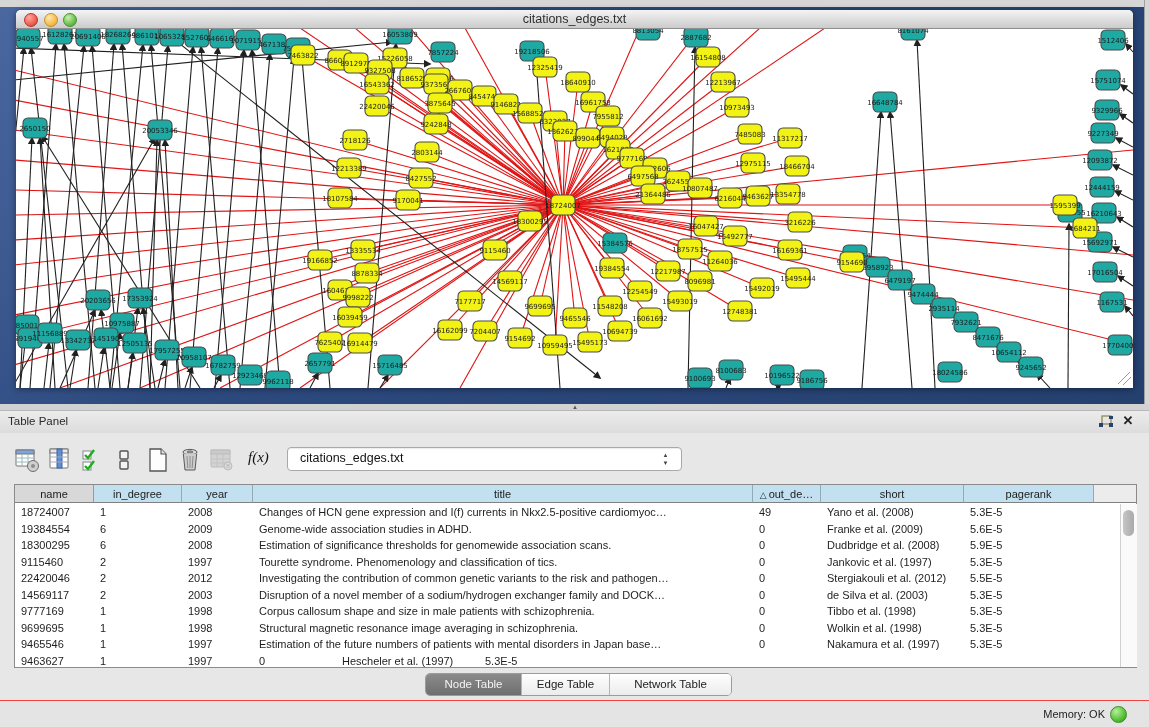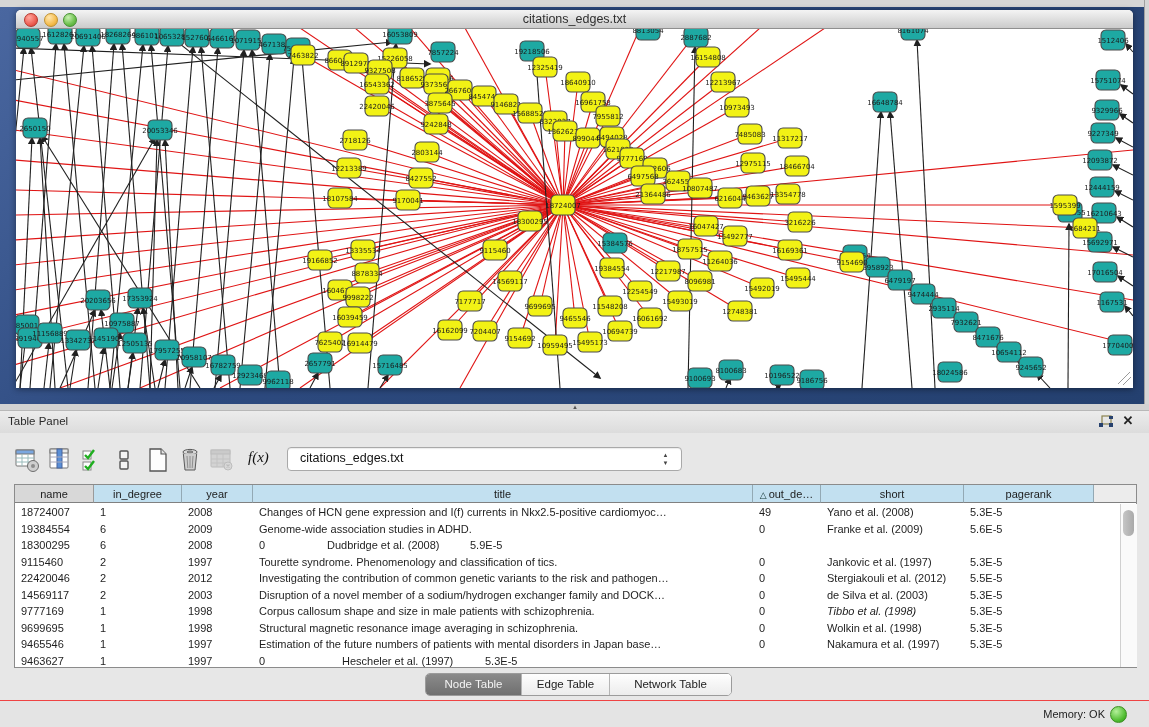--- a/index.html
+++ b/index.html
@@ -1013,20 +1013,21 @@
           <div class="tcell" style="width: 71px;">2009</div>
           <div class="tcell" style="width: 500px;">Genome-wide association studies in ADHD.</div>
           <div class="tcell" style="width: 68px;">0</div>
           <div class="tcell" style="width: 143px;">Franke et al. (2009)</div>
           <div class="tcell" style="width: 130px;">5.6E-5</div>
         </div>
         <div class="trow">
           <div class="tcell" style="width: 79px;">18300295</div>
           <div class="tcell" style="width: 88px;">6</div>
           <div class="tcell" style="width: 71px;">2008</div>
+          <div class="tcell" style="width: 500px;">Estimation of significance thresholds for genomewide association scans.</div>
           <div class="tcell" style="width: 68px;">0</div>
           <div class="tcell" style="width: 143px;">Dudbridge et al. (2008)</div>
           <div class="tcell" style="width: 130px;">5.9E-5</div>
         </div>
         <div class="trow">
           <div class="tcell" style="width: 79px;">9115460</div>
           <div class="tcell" style="width: 88px;">2</div>
           <div class="tcell" style="width: 71px;">1997</div>
           <div class="tcell" style="width: 500px;">Tourette syndrome. Phenomenology and classification of tics.</div>
           <div class="tcell" style="width: 68px;">0</div>
@@ -1050,21 +1051,21 @@
           <div class="tcell" style="width: 68px;">0</div>
           <div class="tcell" style="width: 143px;">de Silva et al. (2003)</div>
           <div class="tcell" style="width: 130px;">5.3E-5</div>
         </div>
         <div class="trow">
           <div class="tcell" style="width: 79px;">9777169</div>
           <div class="tcell" style="width: 88px;">1</div>
           <div class="tcell" style="width: 71px;">1998</div>
           <div class="tcell" style="width: 500px;">Corpus callosum shape and size in male patients with schizophrenia.</div>
           <div class="tcell" style="width: 68px;">0</div>
-          <div class="tcell" style="width: 143px; font-style: italic;">Tibbo et al. (1998)</div>
+          <div class="tcell" style="width: 143px;">Tibbo et al. (1998)</div>
           <div class="tcell" style="width: 130px;">5.3E-5</div>
         </div>
         <div class="trow">
           <div class="tcell" style="width: 79px;">9699695</div>
           <div class="tcell" style="width: 88px;">1</div>
           <div class="tcell" style="width: 71px;">1998</div>
           <div class="tcell" style="width: 500px;">Structural magnetic resonance image averaging in schizophrenia.</div>
           <div class="tcell" style="width: 68px;">0</div>
           <div class="tcell" style="width: 143px;">Wolkin et al. (1998)</div>
           <div class="tcell" style="width: 130px;">5.3E-5</div>

